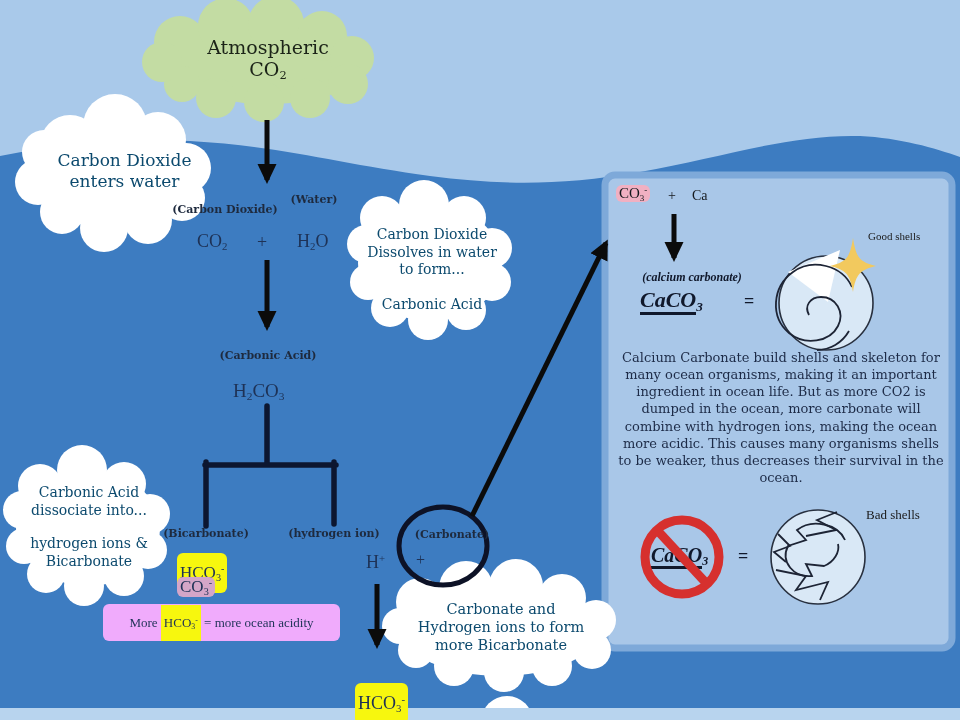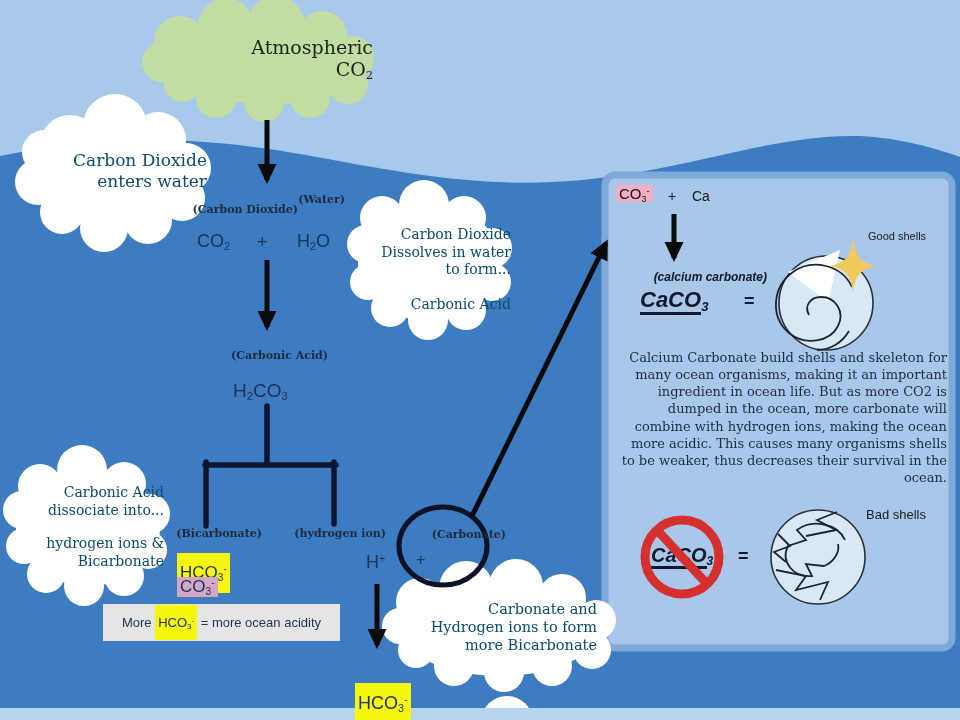--- a/index.html
+++ b/index.html
@@ -2,22 +2,22 @@
 <html><head>
 <meta charset="utf-8">
 <style>
   html,body{margin:0;padding:0;}
   #stage{position:relative;width:960px;height:720px;overflow:hidden;background:#a9c9ea;
          font-family:"Liberation Sans",sans-serif;}
   #bg,#overlay{position:absolute;left:0;top:0;z-index:0;}
   #overlay{z-index:3;pointer-events:none;}
   .t{position:absolute;z-index:2;color:#1d2b47;white-space:nowrap;}
   .serif{font-family:"DejaVu Serif",serif;}
-  .sans{font-family:Liberation Sans, sans-serif;}
-  .ctr{text-align:right;white-space:normal;}
+  .sans{font-family:Liberation Serif, serif;border-radius:6px;}
+  .ctr{text-align:center;white-space:normal;}
   sub{font-size:0.60em;vertical-align:-0.28em;line-height:0;}
   sup{font-size:0.60em;vertical-align:0.55em;line-height:0;}
   .hl-y{background:#f7f70e;padding:10px 3px;}
   .hl-p{background:#d4a6c8;padding:0 3px;}
   .hl-pk{background:#f1b0c2;padding:0 3px;}
   .formula{font-size:18px;color:#1e3256;}
   .lbl{font-family:"DejaVu Serif",serif;font-weight:bold;font-size:11px;color:#1e2a3e;}
   .cloudtxt{font-family:"DejaVu Serif",serif;color:#0c4a6e;line-height:1.25;}
   .caco3{font-weight:bold;font-style:italic;color:#10182b;
          border-bottom:3px solid #10182b;padding-bottom:1px;display:inline-block;line-height:1;}
@@ -141,21 +141,21 @@
 <div class="t serif ctr" style="left:163px;top:36px;width:210px;font-size:19px;color:#1c2418;">
   <div>Atmospheric</div>
   <div><span>CO</span><sub>2</sub></div>
 </div>
 
 <div class="t cloudtxt ctr" style="left:42px;top:150px;width:165px;font-size:17px;">
   <div>Carbon Dioxide</div>
   <div>enters water</div>
 </div>
 
-<div class="t lbl ctr" style="left:170px;top:203px;width:110px;margin-left:18px;">(Carbon Dioxide)</div>
+<div class="t lbl ctr" style="left:170px;top:203px;width:110px;">(Carbon Dioxide)</div>
 <div class="t lbl ctr" style="left:283px;top:193px;width:62px;">(Water)</div>
 
 <div class="t sans formula" style="left:197px;top:231px;"><span>CO</span><sub>2</sub></div>
 <div class="t sans formula" style="left:257px;top:232px;">+</div>
 <div class="t sans formula" style="left:297px;top:231px;text-align:center;"><span>H</span><sub>2</sub><span>O</span></div>
 
 <div class="t cloudtxt ctr" style="left:353px;top:226px;width:158px;font-size:14px;">
   <div>Carbon Dioxide</div>
   <div>Dissolves in water</div>
   <div>to form...</div>
@@ -177,21 +177,21 @@
 <div class="t lbl ctr" style="left:150px;top:527px;width:112px;">(Bicarbonate)</div>
 <div class="t lbl ctr" style="left:282px;top:527px;width:104px;">(hydrogen ion)</div>
 <div class="t lbl ctr" style="left:398px;top:528px;width:108px;">(Carbonate)</div>
 
 <div class="t sans formula hl-y" style="left:177px;top:553px;font-size:17px;"><span>HCO</span><sub>3</sub><sup>-</sup></div>
 <div class="t sans formula hl-p" style="left:177px;top:577px;font-size:17px;"><span>CO</span><sub>3</sub><sup>-</sup></div>
 
 <div class="t sans formula" style="left:366px;top:552px;"><span>H</span><sup>+</sup></div>
 <div class="t sans formula" style="left:416px;top:551px;font-size:16px;">+</div>
 
-<div class="t sans" style="left:103px;top:604px;width:237px;height:37px;background:#e5e5e5;display:flex;align-items:center;justify-content:center;font-size:13px;color:#1e3256;z-index:2;">
+<div class="t sans" style="left:103px;top:604px;width:237px;height:37px;background:#f0abfc;display:flex;align-items:center;justify-content:center;font-size:13px;color:#1e3256;z-index:2;">
   <span>More</span>&nbsp;<span class="hl-y"><span>HCO</span><sub>3</sub><sup>-</sup></span>&nbsp;<span>= more ocean acidity</span>
 </div>
 
 <div class="t cloudtxt ctr" style="left:405px;top:600px;width:192px;font-size:14.5px;">
   <div>Carbonate and</div>
   <div>Hydrogen ions to form</div>
   <div>more Bicarbonate</div>
 </div>
 
 <div class="t sans formula hl-y" style="left:355px;top:683px;font-size:18px;"><span>HCO</span><sub>3</sub><sup>-</sup></div>

